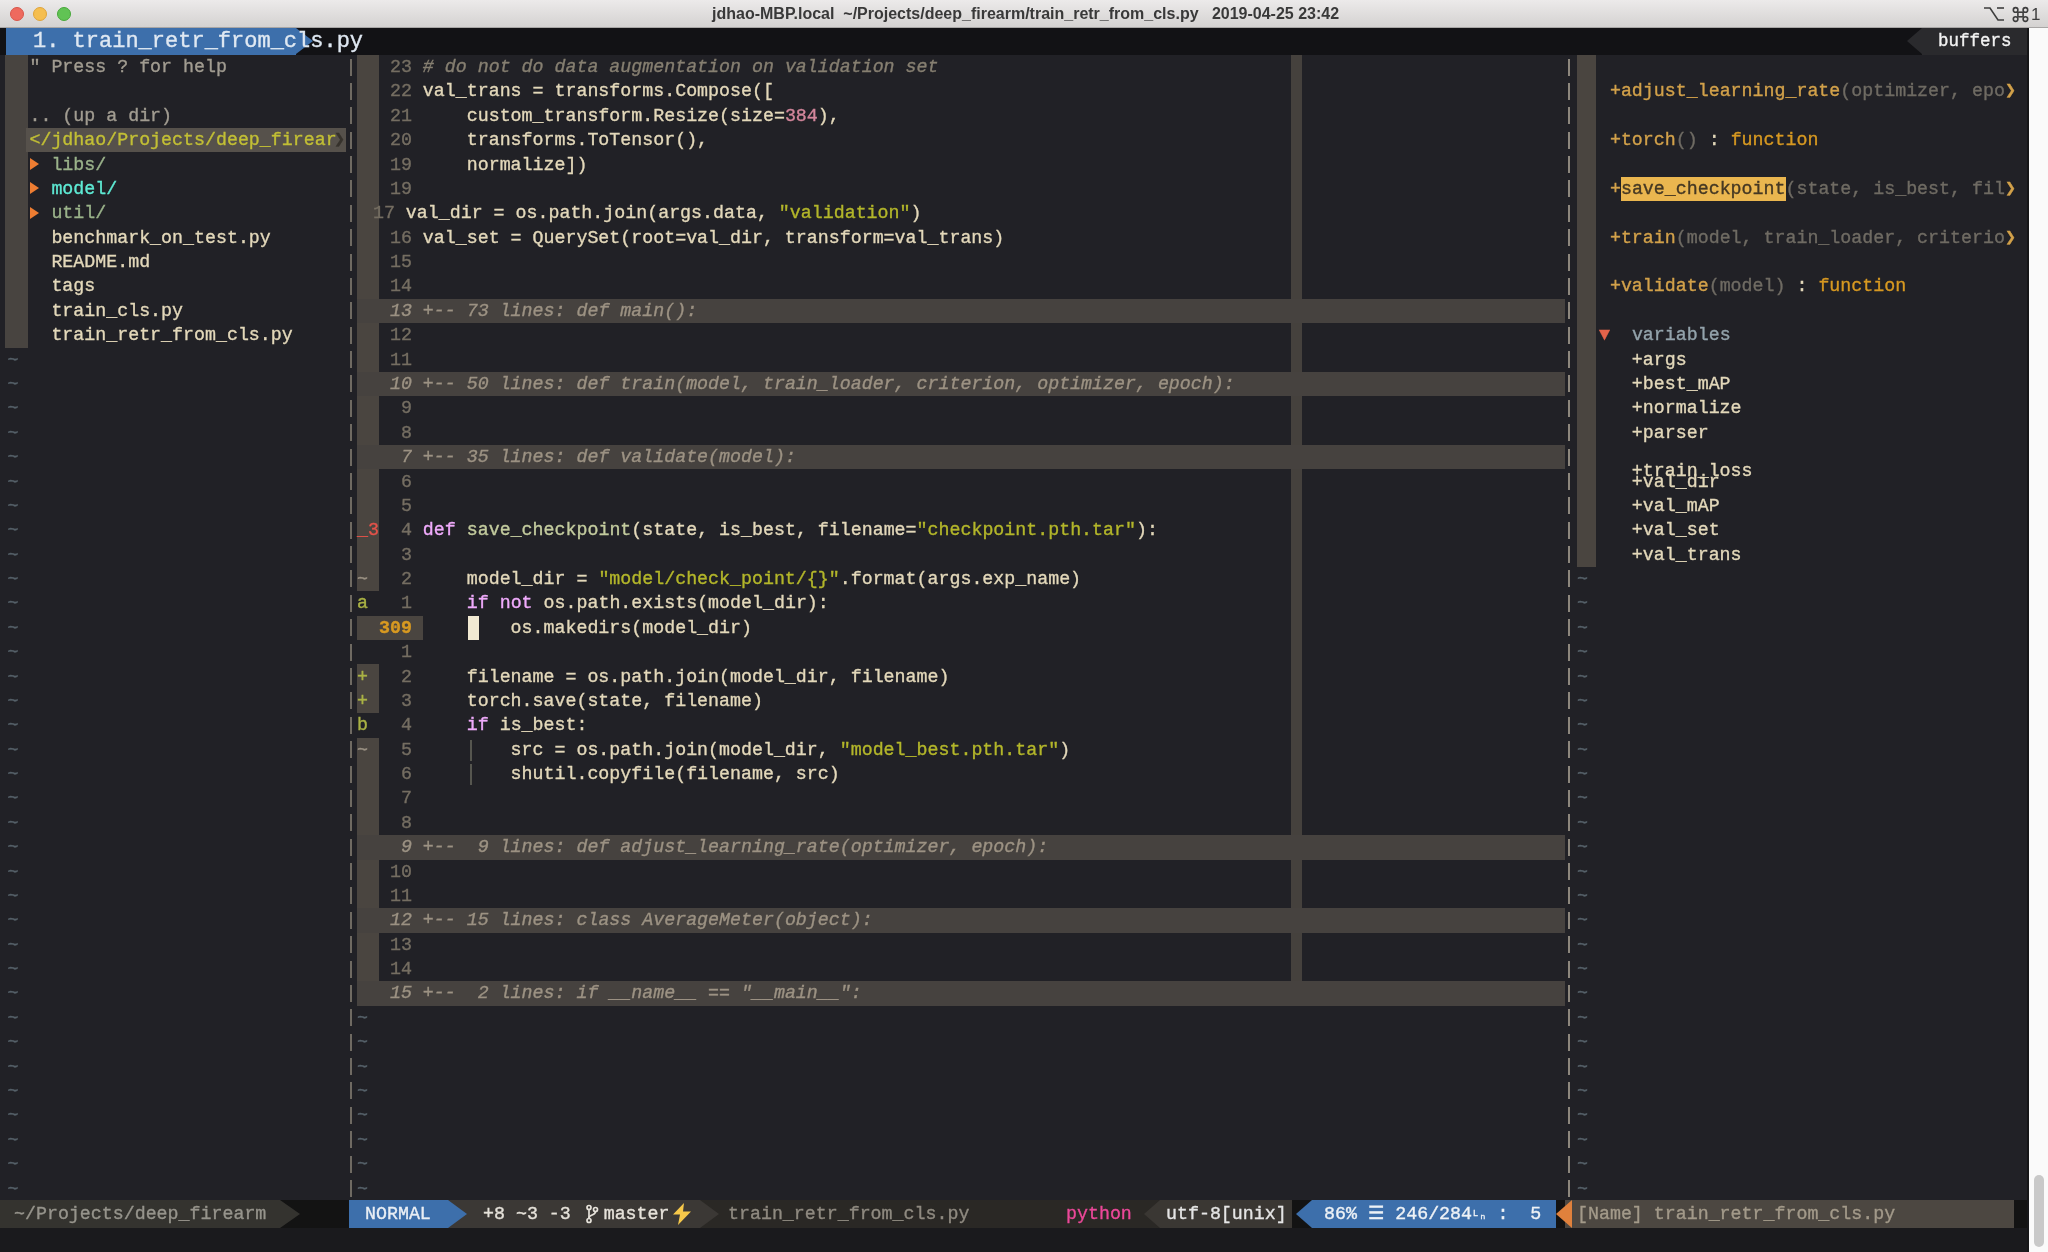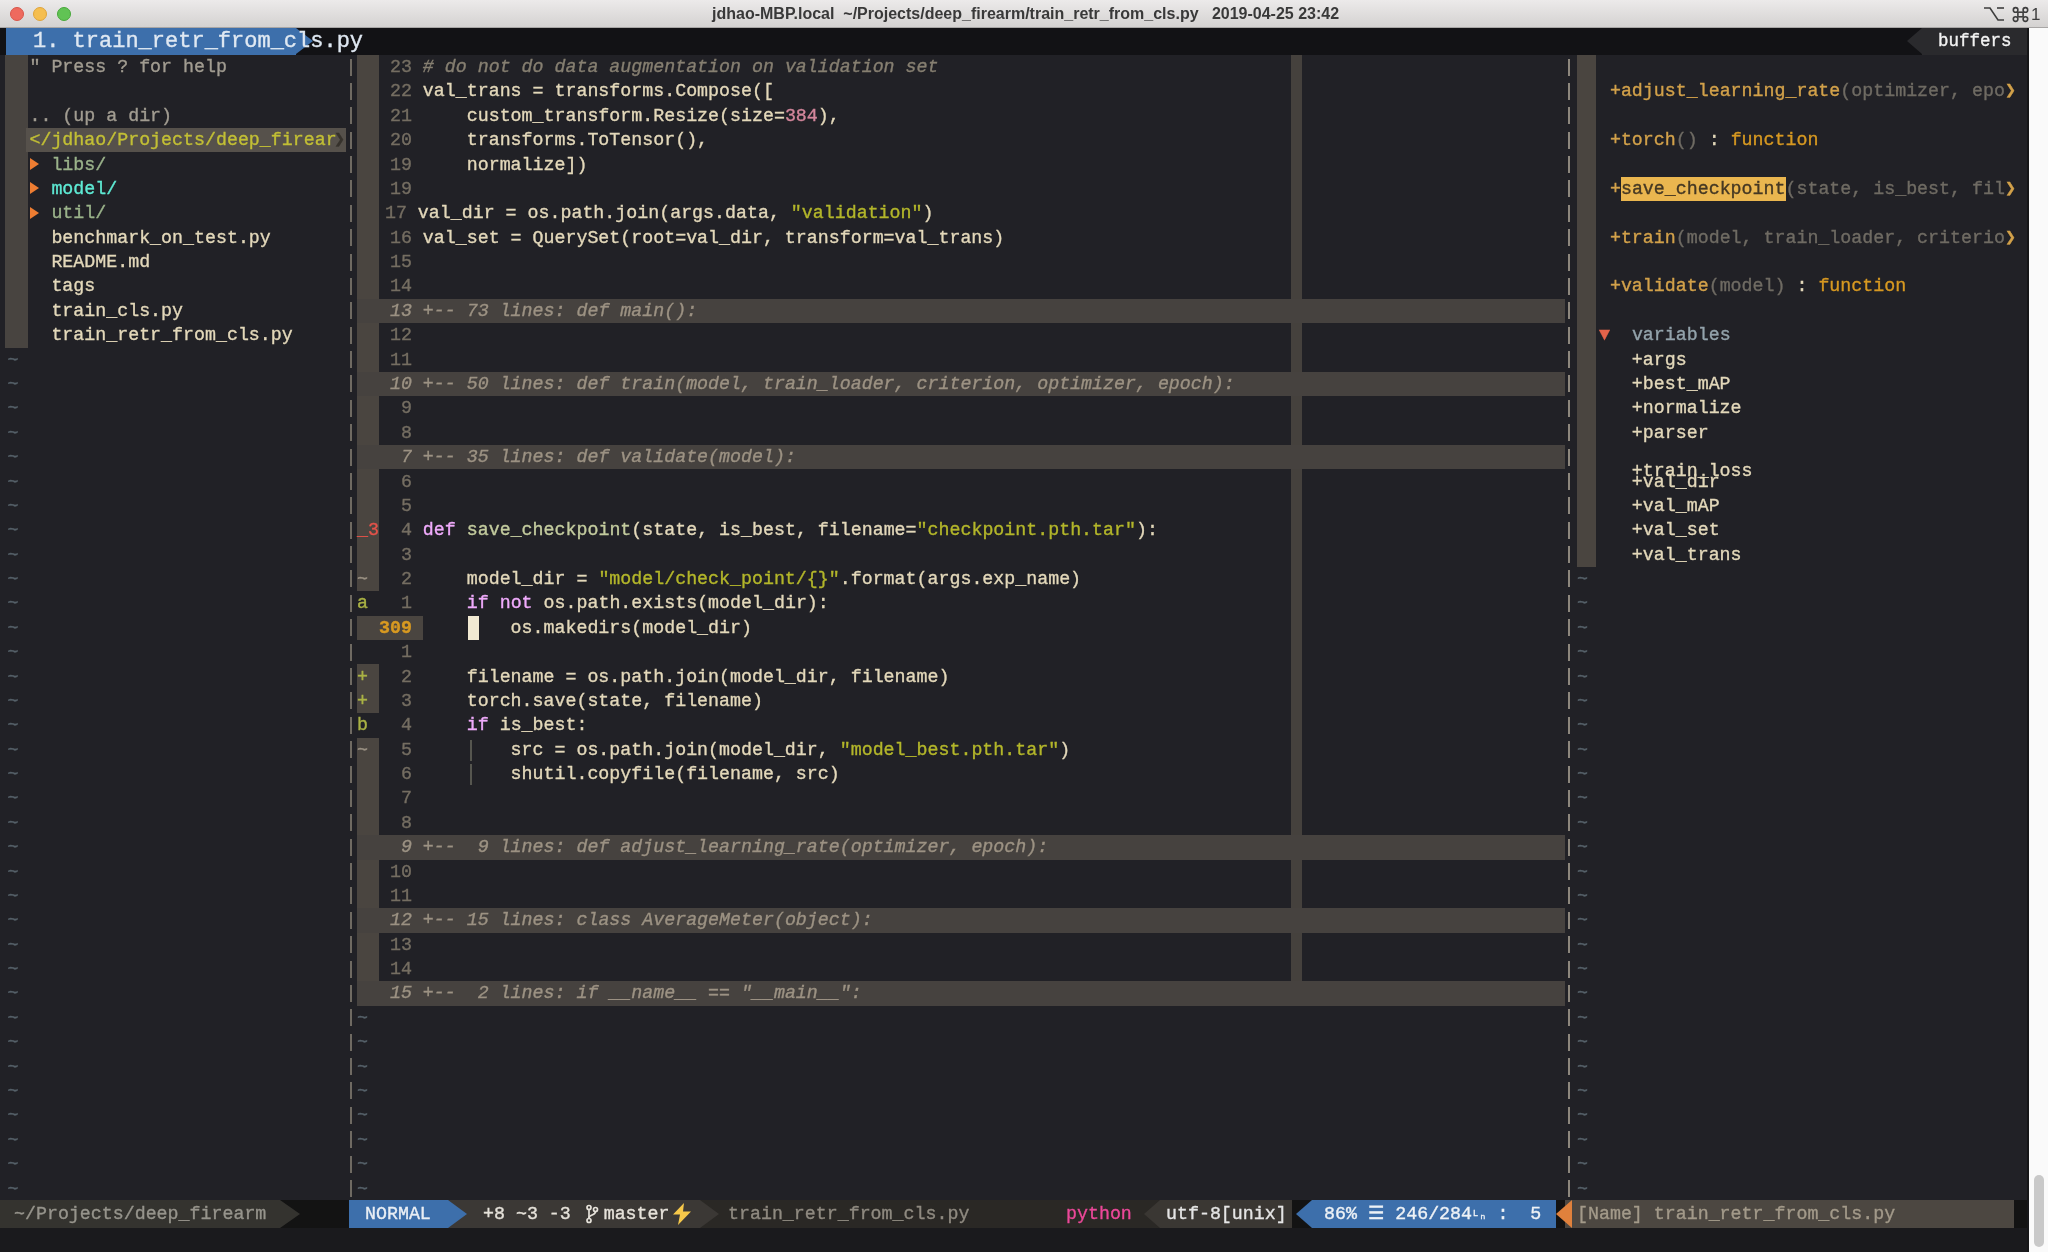--- a/index.html
+++ b/index.html
@@ -116,21 +116,21 @@
 <div class="abs" style="left:357px;top:615.7px;width:66px;height:24.38px;background:#4a4540"></div>
 <div class="abs" style="left:467.8px;top:615.7px;width:11.5px;height:24.38px;background:#f1e9d2"></div>
 <div class="abs" style="left:470px;top:739.6px;width:2px;height:21px;background:#56564f"></div>
 <div class="abs" style="left:470px;top:764.0px;width:2px;height:21px;background:#56564f"></div>
 <pre style="left:357px;top:55.0px">  <span class="ln"> 23</span> <span class="c"># do not do data augmentation on validation set</span></pre>
 <pre style="left:357px;top:79.4px">  <span class="ln"> 22</span> val_trans = transforms.Compose([</pre>
 <pre style="left:357px;top:103.8px">  <span class="ln"> 21</span>     custom_transform.Resize(size=<span class="n">384</span>),</pre>
 <pre style="left:357px;top:128.1px">  <span class="ln"> 20</span>     transforms.ToTensor(),</pre>
 <pre style="left:357px;top:152.5px">  <span class="ln"> 19</span>     normalize])</pre>
 <pre style="left:357px;top:176.9px">  <span class="ln"> 19</span> </pre>
-<pre style="left:352px;top:201.3px">  <span class="ln"> 17</span> val_dir = os.path.join(args.data, <span class="s">"validation"</span>)</pre>
+<pre style="left:340px;top:201.3px">  <span class="ln"> 17</span> val_dir = os.path.join(args.data, <span class="s">"validation"</span>)</pre>
 <pre style="left:357px;top:225.7px">  <span class="ln"> 16</span> val_set = QuerySet(root=val_dir, transform=val_trans)</pre>
 <pre style="left:357px;top:250.0px">  <span class="ln"> 15</span> </pre>
 <pre style="left:357px;top:274.4px">  <span class="ln"> 14</span> </pre>
 <pre style="left:357px;top:298.8px">  <span class="fold"> 13</span> <span class="fold">+-- 73 lines: def main():</span></pre>
 <pre style="left:357px;top:323.2px">  <span class="ln"> 12</span> </pre>
 <pre style="left:357px;top:347.6px">  <span class="ln"> 11</span> </pre>
 <pre style="left:357px;top:371.9px">  <span class="fold"> 10</span> <span class="fold">+-- 50 lines: def train(model, train_loader, criterion, optimizer, epoch):</span></pre>
 <pre style="left:357px;top:396.3px">  <span class="ln">  9</span> </pre>
 <pre style="left:357px;top:420.7px">  <span class="ln">  8</span> </pre>
 <pre style="left:357px;top:445.1px">  <span class="fold">  7</span> <span class="fold">+-- 35 lines: def validate(model):</span></pre>

